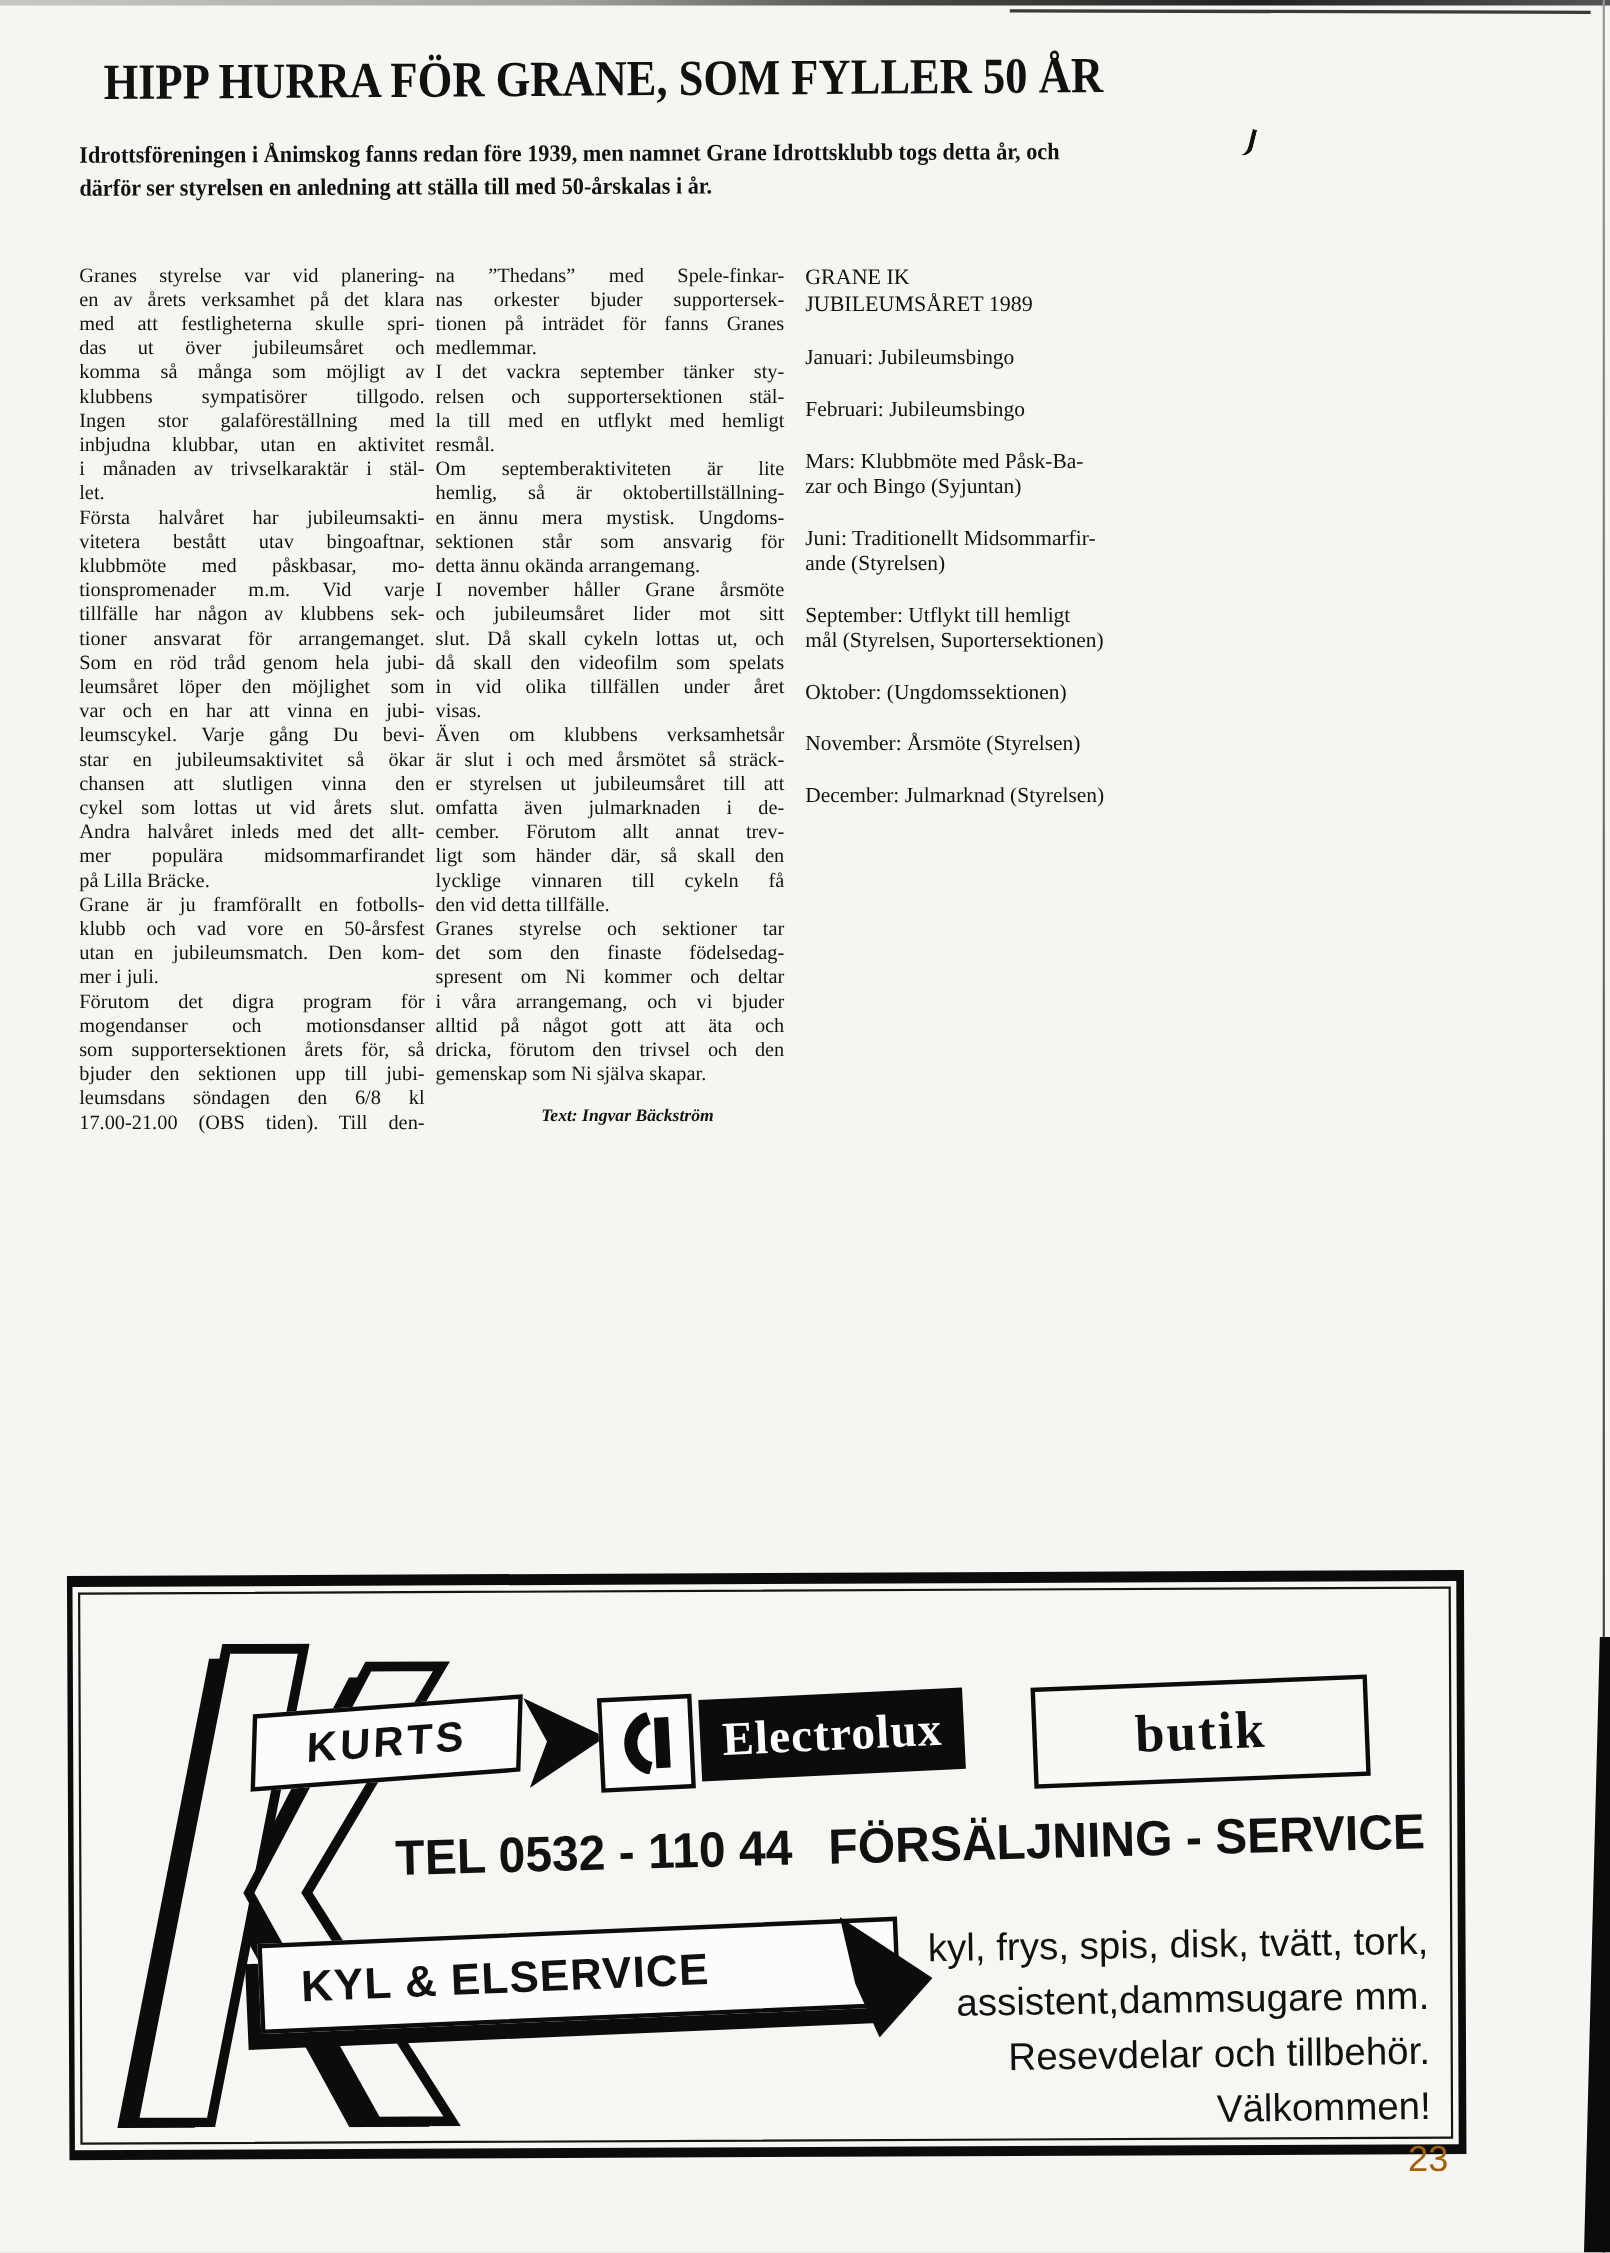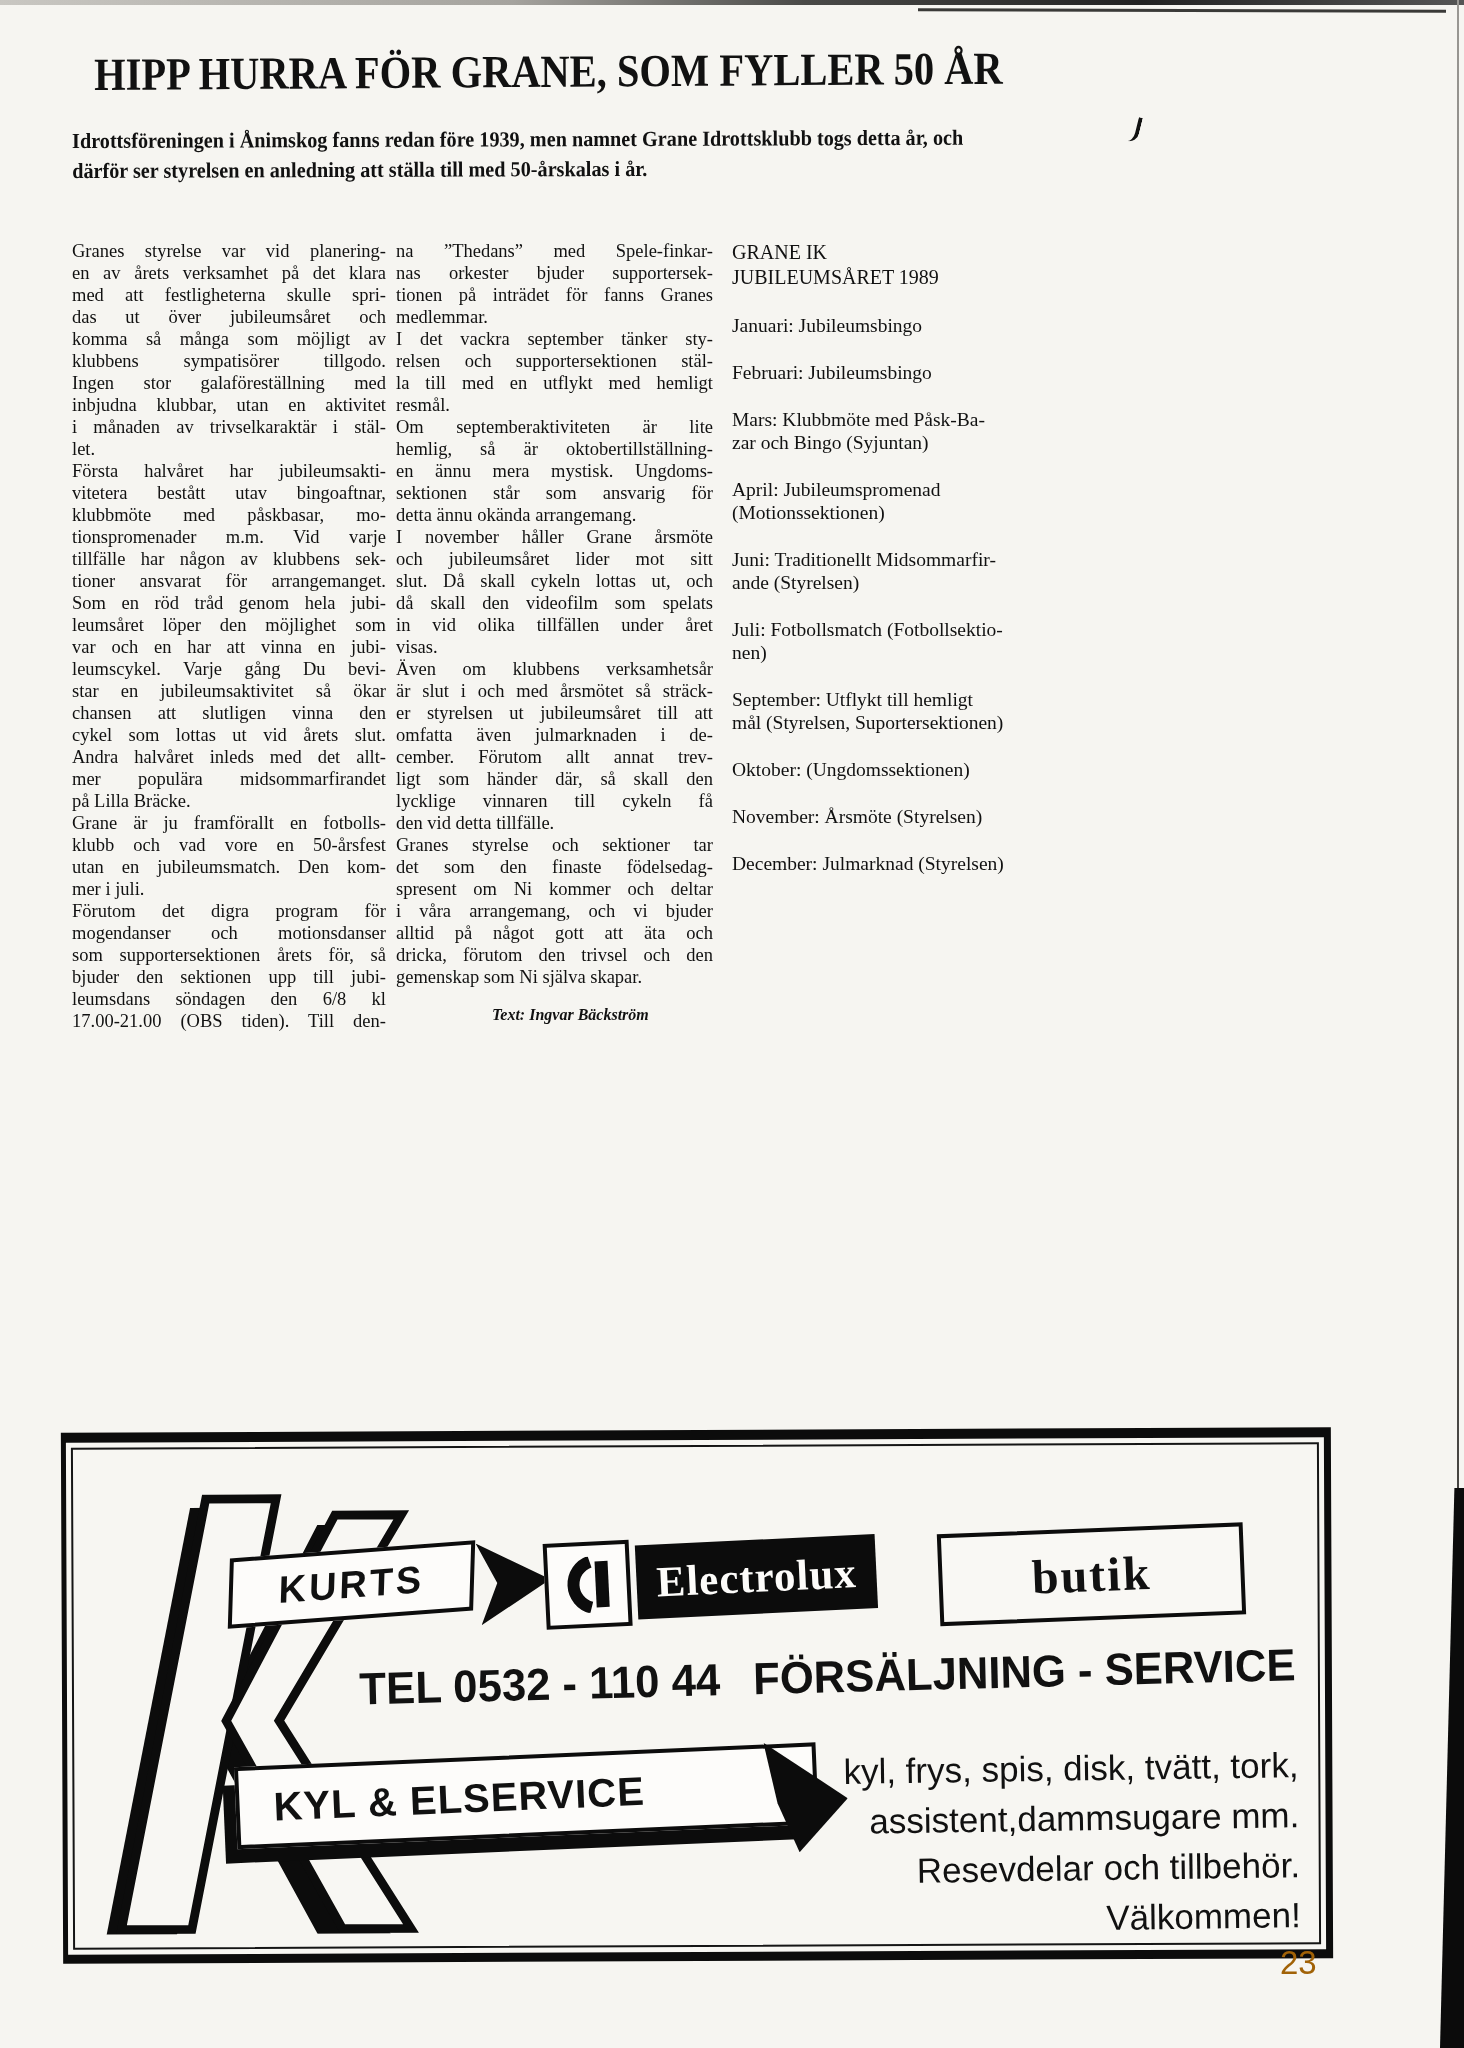--- a/index.html
+++ b/index.html
@@ -183,30 +183,22 @@
           <div class="cal-line">Januari: Jubileumsbingo</div>
         </div>
         <div class="cal-entry">
           <div class="cal-line">Februari: Jubileumsbingo</div>
         </div>
         <div class="cal-entry">
           <div class="cal-line">Mars: Klubbmöte med Påsk-Ba-</div>
           <div class="cal-line">zar  och Bingo (Syjuntan)</div>
         </div>
         <div class="cal-entry">
-          <div class="cal-line">April: Jubileumspromenad</div>
-          <div class="cal-line">(Motionssektionen)</div>
-        </div>
-        <div class="cal-entry">
           <div class="cal-line">Juni: Traditionellt Midsommarfir-</div>
           <div class="cal-line">ande (Styrelsen)</div>
-        </div>
-        <div class="cal-entry">
-          <div class="cal-line">Juli: Fotbollsmatch (Fotbollsektio-</div>
-          <div class="cal-line">nen)</div>
         </div>
         <div class="cal-entry">
           <div class="cal-line">September: Utflykt till hemligt</div>
           <div class="cal-line">mål (Styrelsen, Suportersektionen)</div>
         </div>
         <div class="cal-entry">
           <div class="cal-line">Oktober: (Ungdomssektionen)</div>
         </div>
         <div class="cal-entry">
           <div class="cal-line">November:  Årsmöte (Styrelsen)</div>

